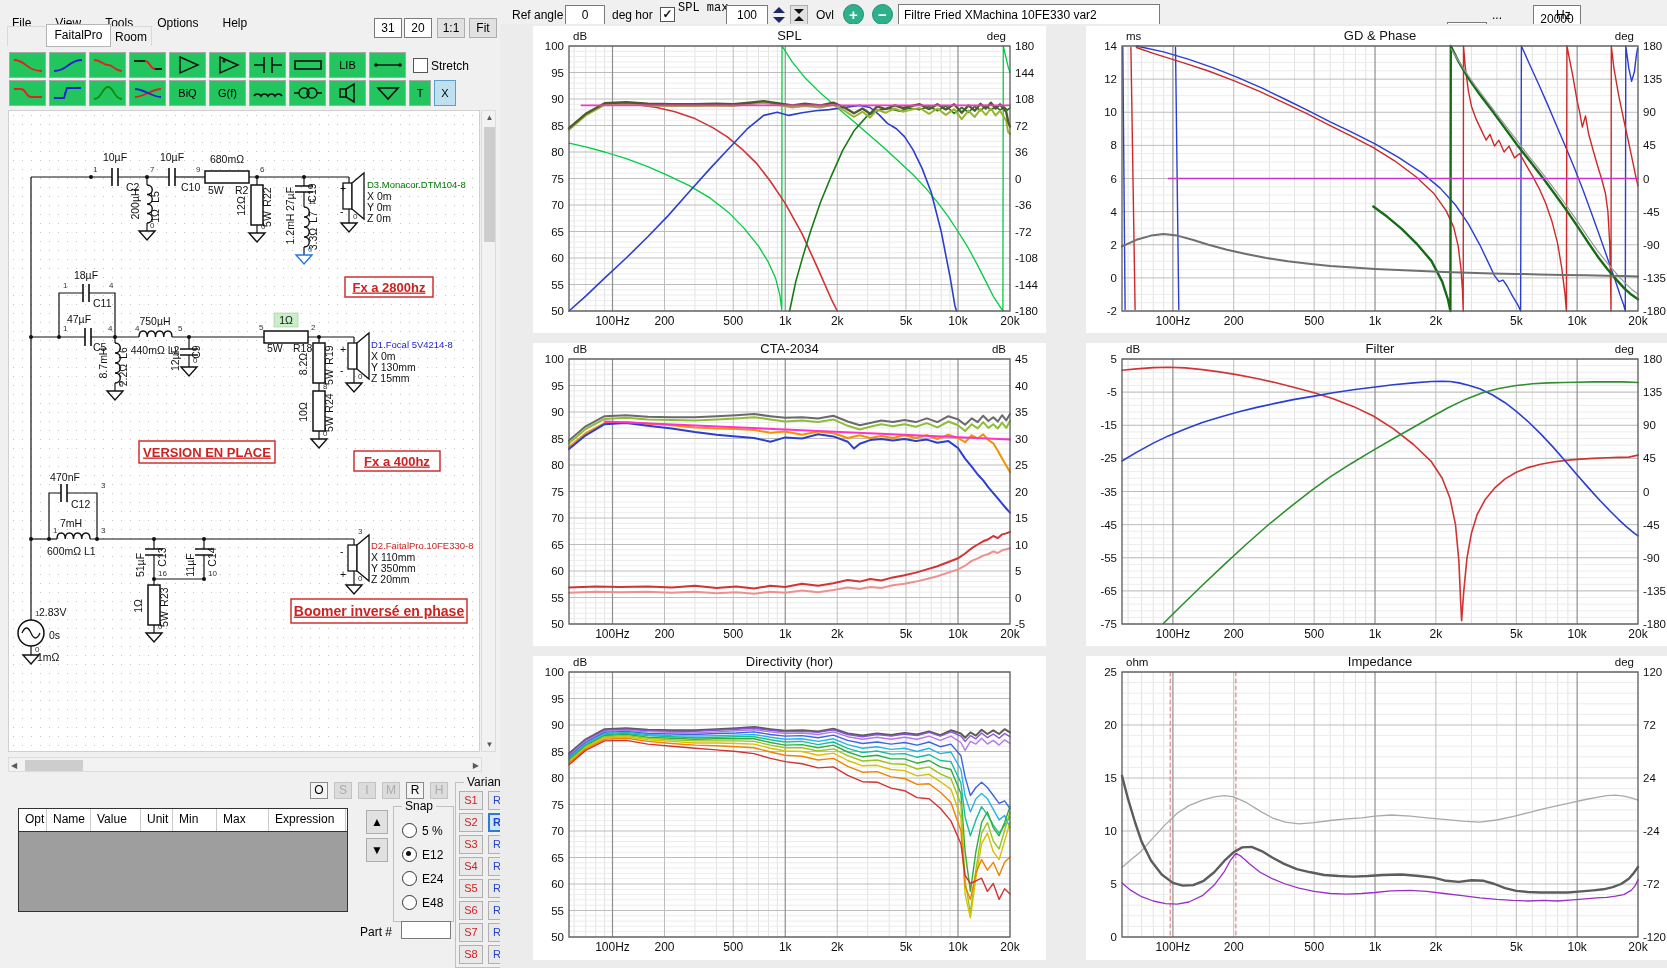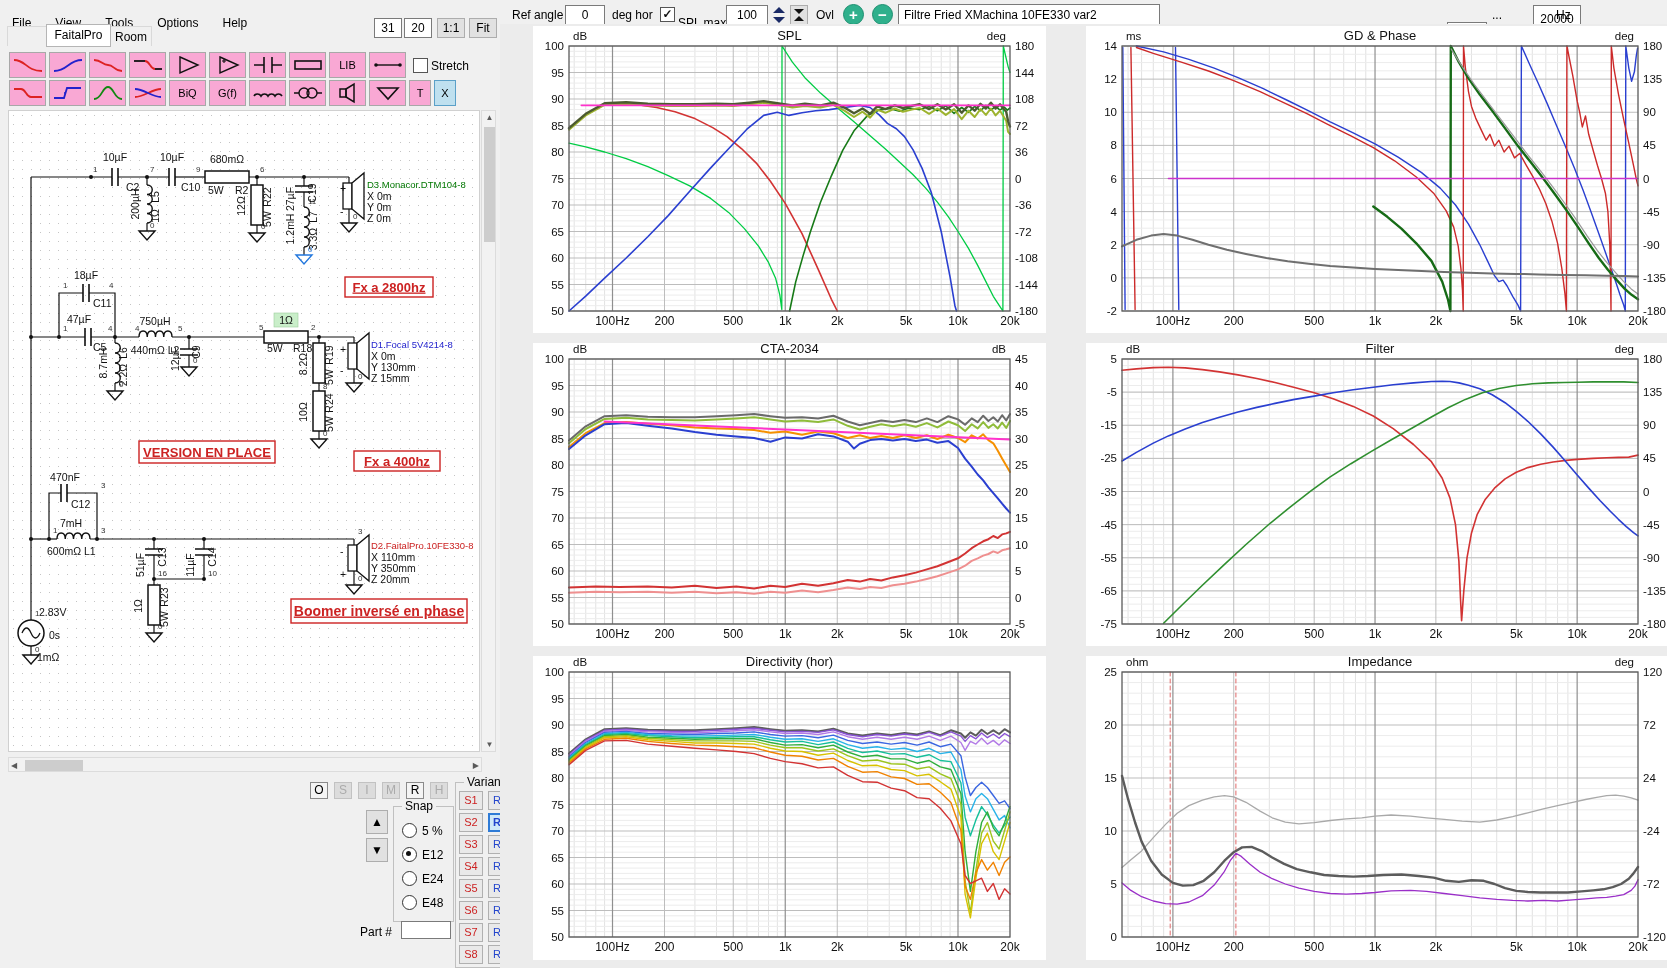--- a/index.html
+++ b/index.html
@@ -13,21 +13,21 @@
   .inp{position:absolute;background:#fff;border:1px solid #7a7a7a;font:12px "Liberation Sans",sans-serif;
        text-align:center;padding:0;box-sizing:border-box;}
   .btn{position:absolute;background:#e1e1e1;border:1px solid #adadad;font:12px "Liberation Sans",sans-serif;
        text-align:center;box-sizing:border-box;cursor:default;display:flex;align-items:center;justify-content:center;}
   .lbl{position:absolute;white-space:nowrap;}
   
   .tab{position:absolute;top:26px;height:20px;background:#f0f0f0;border:1px solid #d9d9d9;border-bottom:none;
        text-align:center;padding-top:3px;box-sizing:border-box;font-size:12px;}
   .tab.active{background:#fff;border:1px solid #b5b5b5;top:24px;height:23px;z-index:2;}
   
-  .tb{position:absolute;width:37px;height:26px;background:#f9a8d4;border:1px solid #a8a8a8;box-sizing:border-box;
+  .tb{position:absolute;width:37px;height:26px;background:#22c55e;border:1px solid #a8a8a8;box-sizing:border-box;
       display:flex;align-items:center;justify-content:center;font-size:11px;}
   .tb.active{background:#bfe0ef;border-color:#5ba0c8;}
   
   #canvas{position:absolute;left:8px;top:110px;width:472px;height:642px;background:#fff;
      background-image:radial-gradient(#c4c4c4 0.8px, transparent 0.9px);background-size:9px 9px;border:1px solid #d0d0d0;box-sizing:border-box;}
   .sb{position:absolute;background:#f2f2f2;border:1px solid #dcdcdc;box-sizing:border-box;}
   .sbthumb{position:absolute;background:#cdcdcd;}
   .sbarrow{position:absolute;color:#5a5a5a;font-size:8px;text-align:center;}
   
   .modebtn{position:absolute;width:18px;height:17px;border:1px solid #8a8a8a;background:#f4f4f4;font-size:12px;
@@ -67,21 +67,21 @@
   <div id="tabs">
       <div class="tab" style="left: 7px; width: 28px; padding-left: 40px;">Drivers</div>
       <div class="tab active" style="left: 46px; width: 65px;">FaitalPro</div>
       <div class="tab" style="left: 110px; width: 42px;">Room</div>
     </div>
 
   <span class="lbl" style="left:512px;top:8px;">Ref angle</span>
   <input class="inp" style="left: 565px; top: 5px; width: 40px; height: 20px;" value="0">
   <span class="lbl" style="left:612px;top:8px;">deg hor</span>
   <span class="abs" style="left:660px;top:7px;"><span class="chk">✓</span></span>
-  <span class="lbl" style="left:678px;top:16px;">SPL max</span>
+  <span class="lbl" style="left:678px;top:1px;font-family:Liberation Mono, monospace;">SPL max</span>
   <input class="inp" style="left: 726px; top: 5px; width: 42px; height: 20px;" value="100">
   <span class="abs" style="left:771px;top:5px;">
     <svg width="16" height="20">
         <polygon points="2,8 14,8 8,2" fill="#1a2a66"></polygon>
         <polygon points="2,12 14,12 8,18" fill="#1a2a66"></polygon>
       </svg></span>
   <span class="abs btn" style="left:790px;top:5px;width:18px;height:20px;">
     <svg width="12" height="14">
         <polygon points="1,1 11,1 6,6" fill="#111"></polygon>
         <polygon points="1,13 11,13 6,8" fill="#111"></polygon>
@@ -428,20 +428,31 @@
 
   <div id="modebtns">
       <div class="modebtn" style="left: 310px; top: 782px;">O</div>
       <div class="modebtn dis" style="left: 334px; top: 782px;">S</div>
       <div class="modebtn dis" style="left: 358px; top: 782px;">I</div>
       <div class="modebtn dis" style="left: 382px; top: 782px;">M</div>
       <div class="modebtn" style="left: 406px; top: 782px;">R</div>
       <div class="modebtn dis" style="left: 430px; top: 782px;">H</div>
     </div>
 
+  <div id="ptable">
+      <div class="hdr" id="thdr">
+        <div class="hc" style="width: 28px;">Opt</div>
+        <div class="hc" style="width: 44px;">Name</div>
+        <div class="hc" style="width: 50px;">Value</div>
+        <div class="hc" style="width: 32px;">Unit</div>
+        <div class="hc" style="width: 44px;">Min</div>
+        <div class="hc" style="width: 52px;">Max</div>
+        <div class="hc" style="width: 77px;">Expression</div>
+      </div>
+    </div>
 
   <div class="btn" style="left:366px;top:810px;width:22px;height:24px;">▲</div>
   <div class="btn" style="left:366px;top:838px;width:22px;height:24px;">▼</div>
 
   <div class="groupbox" style="left:393px;top:806px;width:59px;height:114px;">
     <span class="grouplab">Snap</span>
     <span id="snapradios"><div class="radio" style="left: 8px; top: 16px;">
           <span class="rdot"></span>
           <span>5 %</span>
         </div><div class="radio" style="left: 8px; top: 40px;">

